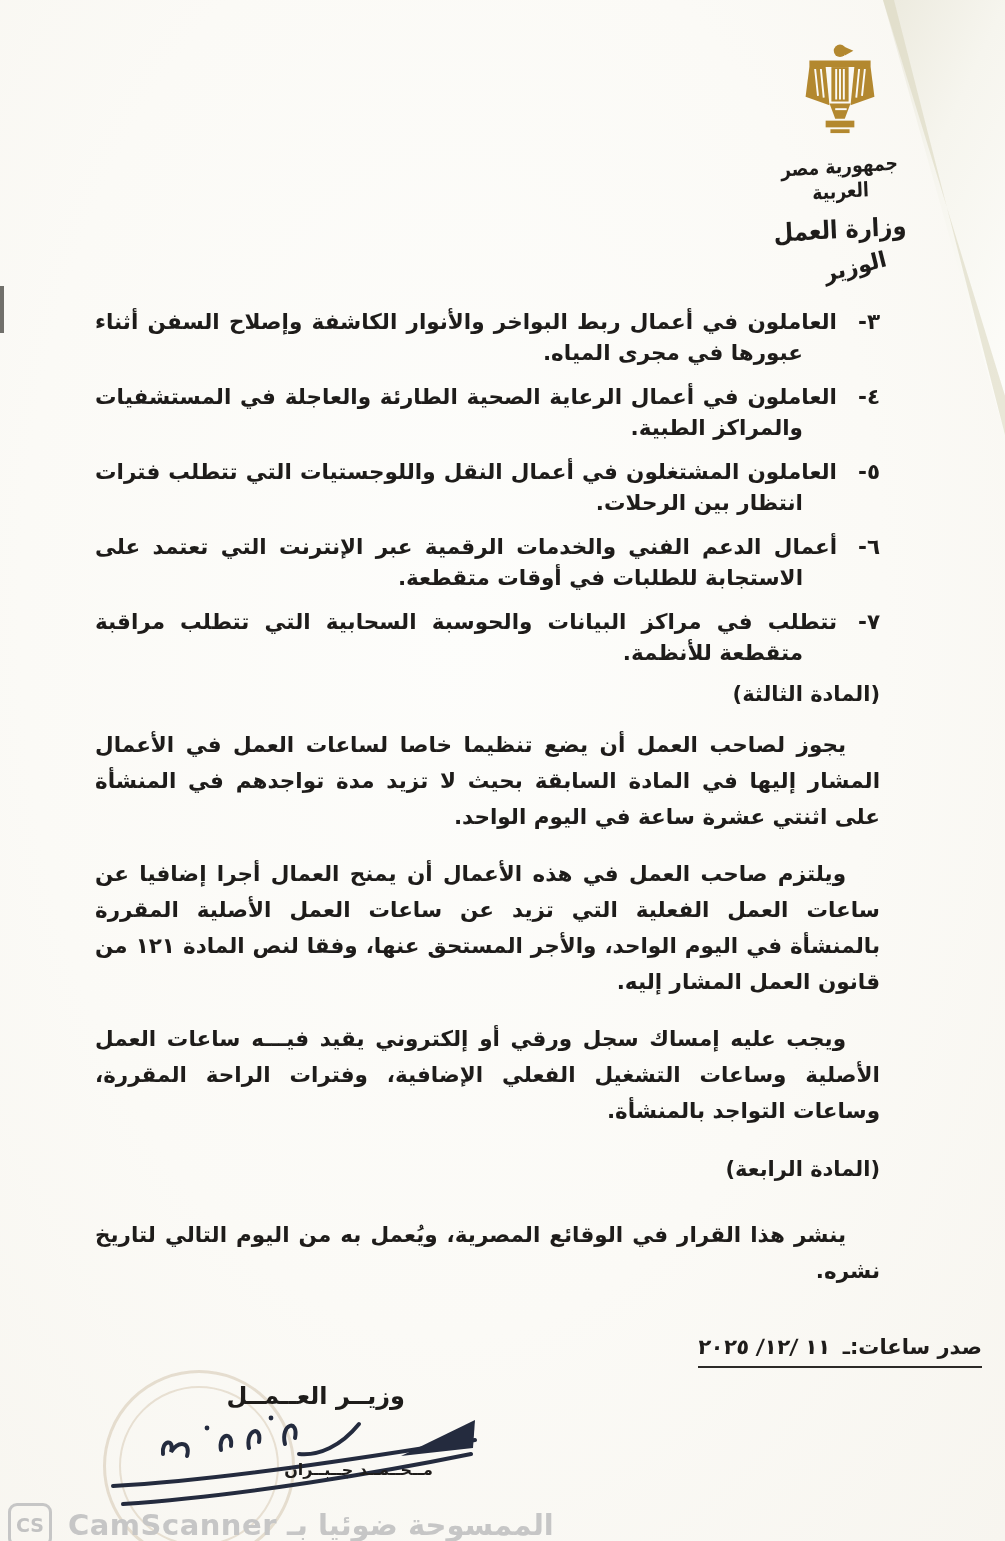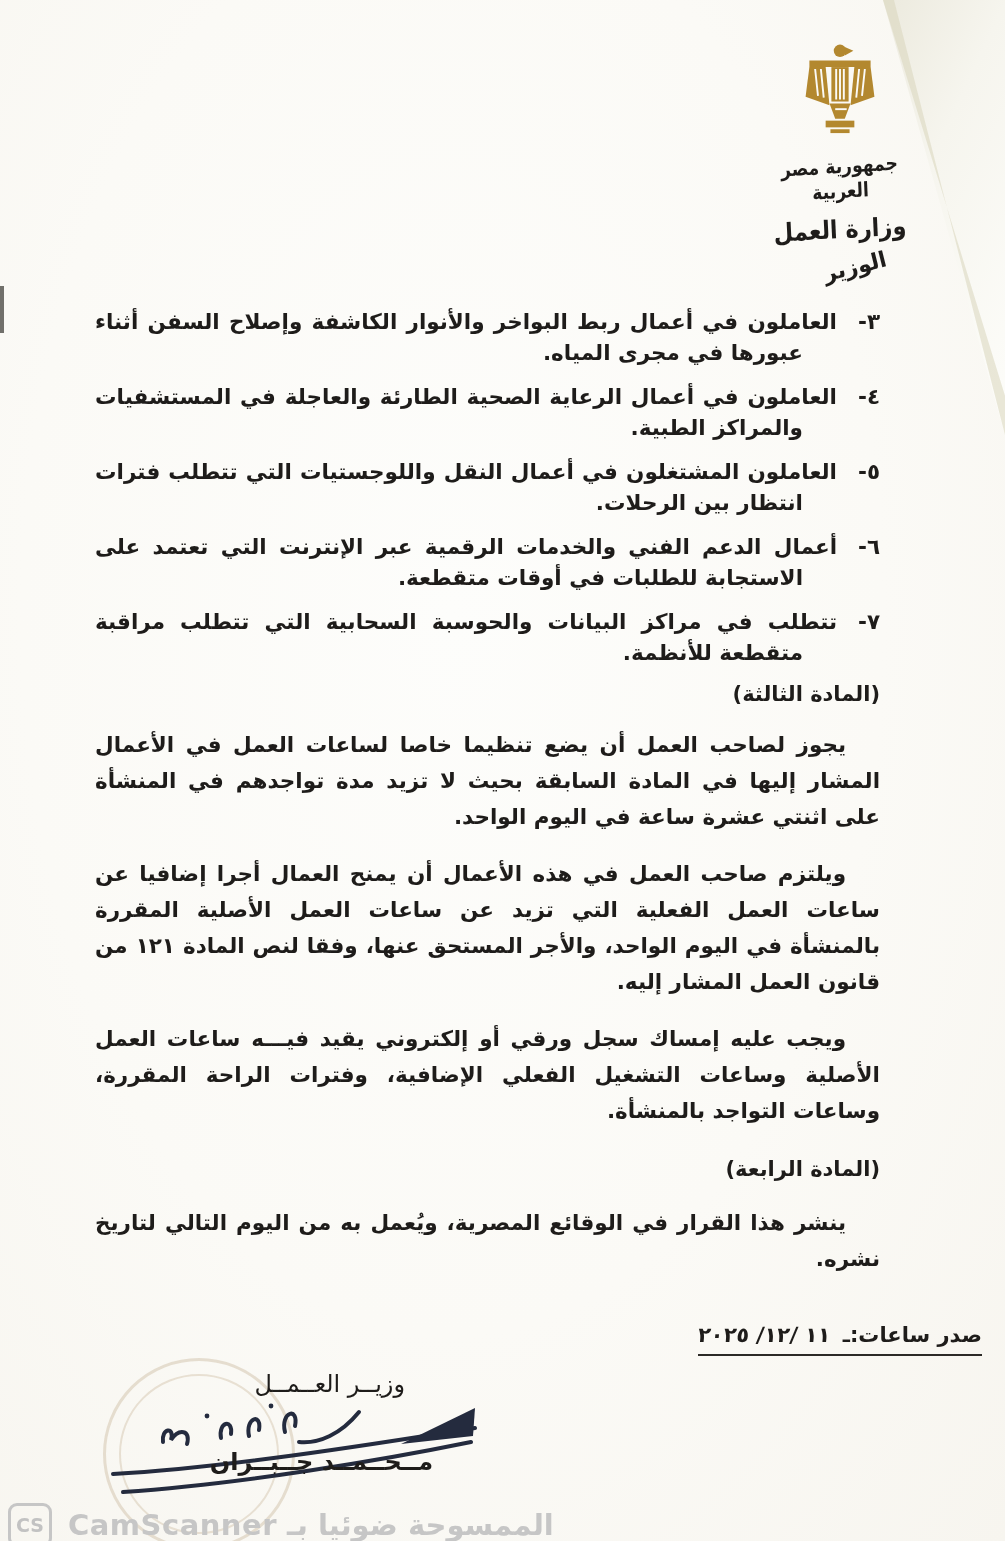--- a/index.html
+++ b/index.html
@@ -36,44 +36,44 @@
   .lh2{font-size:25px;transform:scaleX(.9) rotate(-3deg);margin-top:10px;}
   .lh3{font-size:22px;transform:rotate(-14deg);margin-top:8px;margin-left:30px;}
 
   
   .doc-body{position:absolute;top:306px;right:0;left:0;padding:0 125px 0 95px;}
   .item{display:flex;gap:13px;margin-bottom:13px;font-size:21.5px;font-weight:bold;line-height:31px;}
   .item-num{flex:0 0 30px;}
   .item-text{flex:1;text-align:justify;padding-right:34px;text-indent:-34px;}
   .article-heading{font-size:21px;font-weight:bold;margin:14px 0 0 0;}
   .para{font-size:21.5px;font-weight:bold;line-height:36px;text-align:justify;text-indent:34px;margin:21px 0 0 0;}
-  .para-final{margin-top:24px;}
+  .para-final{margin-top:36px;}
 
   
   .date-row{
     width:fit-content;margin-right:-102px;margin-top:46px;
     display:flex;align-items:baseline;gap:12px;
     font-size:21px;font-weight:bold;
     border-bottom:2px solid #2c2a27;padding-bottom:7px;
   }
   .date-value{direction:ltr;unicode-bidi:bidi-override;letter-spacing:1px;transform:skewX(-6deg);}
 
   
   .sig-block{position:relative;width:392px;height:168px;margin:14px auto 0 6px;}
   .stamp{
     position:absolute;left:2px;top:-12px;width:186px;height:186px;border-radius:50%;
     border:3px solid rgba(195,176,145,.5);opacity:.75;
   }
   .stamp::after{
     content:"";position:absolute;inset:13px;border-radius:50%;
     border:2px solid rgba(195,176,145,.45);
   }
-  .sig-title{position:relative;font-size:24px;font-weight:normal;width:fit-content;margin:0 88px 15px auto;letter-spacing:1px;text-align:center;}
+  .sig-title{position:relative;font-size:24px;font-weight:bold;width:fit-content;margin:0 88px 15px auto;letter-spacing:1px;text-align:center;}
   .sig-strokes{position:absolute;top:16px;left:0;}
-  .sig-name{position:relative;font-size:24px;font-weight:bold;width:fit-content;margin:50px 60px 0 auto;letter-spacing:1px;text-align:right;}
+  .sig-name{position:relative;font-size:16px;font-weight:bold;width:fit-content;margin:50px 60px 0 auto;letter-spacing:1px;text-align:right;}
 
   
   .watermark{
     position:absolute;left:8px;bottom:-16px;height:64px;
     display:flex;direction:ltr;align-items:center;gap:16px;color:#c4c4c4;
   }
   .cs-badge{
     flex:0 0 auto;width:38px;height:38px;border:3px solid #c6c6c6;border-radius:9px;
     display:grid;place-items:center;font-size:19px;font-weight:bold;color:#c2c2c2;
   }

